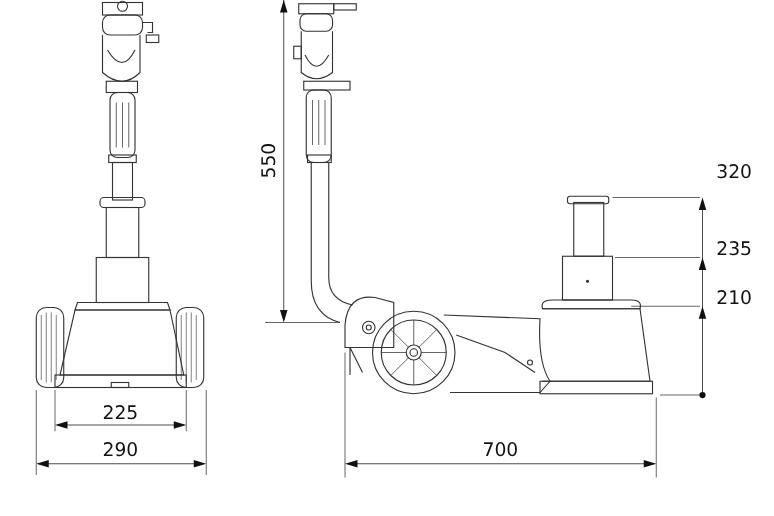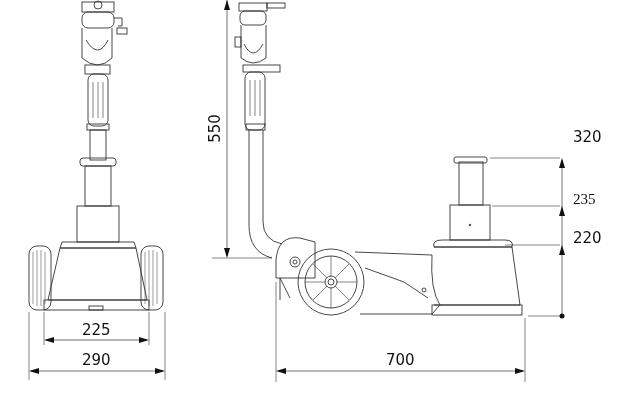--- a/index.html
+++ b/index.html
@@ -115,14 +115,14 @@
     <path d="M562 158 l-3 10 h6 z M562 206 l-3 10 h6 z M562 245 l-3 10 h6 z" fill="#111" stroke="none"></path>
     <circle cx="562" cy="316" r="2.5" fill="#111" stroke="none"></circle>
   </g>
 </svg>
 
 <div class="dim" style="left:82px;top:323px;">225</div>
 <div class="dim" style="left:82px;top:353px;">290</div>
 <div class="dim vert" style="left:201px;top:121px;">550</div>
 <div class="dim" style="left:386px;top:353px;">700</div>
 <div class="dim" style="left:573px;top:130px;">320</div>
-<div class="dim" style="left:573px;top:192px;font-family:Liberation Serif, serif;">235</div>
-<div class="dim" style="left:573px;top:231px;">220</div>
+<div class="dim" style="left:573px;top:192px;">235</div>
+<div class="dim" style="left:573px;top:231px;">210</div>
 
 </body></html>

